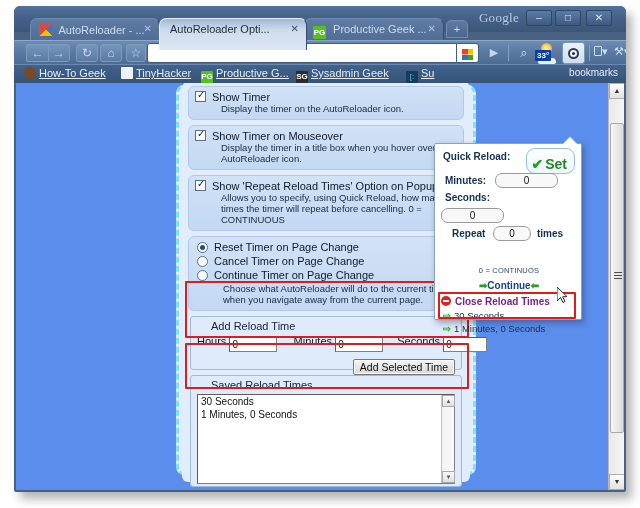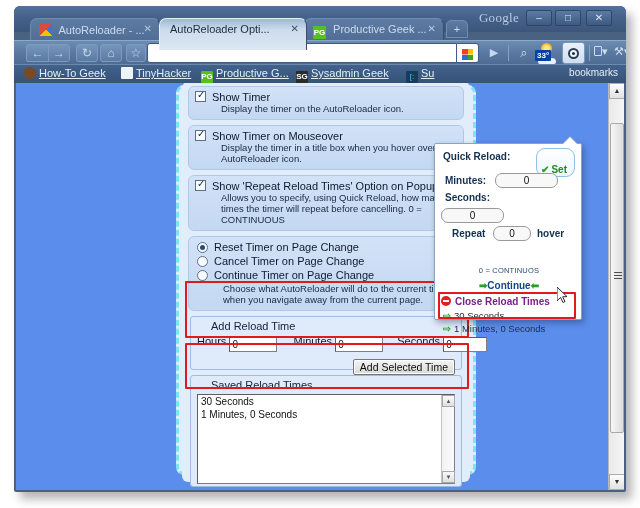--- a/index.html
+++ b/index.html
@@ -331,21 +331,21 @@
     width: 0; height: 0;
     border-left: 7px solid transparent; border-right: 7px solid transparent;
     border-bottom: 7px solid #ffffff;
     filter: drop-shadow(0 -1px 0 #8aa4c0);
   }
   #pop-title { position: absolute; left: 8px; top: 7px; font-size: 10px; font-weight: bold; color: #14304f; }
   #pop-set {
     position: absolute; right: 6px; top: 4px;
     background: linear-gradient(to bottom,#ffffff,#eef6ff);
     border: 1px solid #8fc0e8; border-radius: 9px;
-    padding: 15px 7px 1px 4px; font-size: 10px; font-weight: bold; color: #1f8a1f;
+    padding: 7px 7px 1px 4px; font-size: 14px; font-weight: bold; color: #1f8a1f;
   }
   #pop-set .chk { color: #24a024; margin-right: 2px; }
   .pop-lbl { position: absolute; font-size: 10px; font-weight: bold; color: #14304f; }
   .pop-inp {
     position: absolute; background: #f8f8f8;
     border: 1px solid #9a9a9a; border-radius: 7px;
     height: 15px; font-size: 10px; color: #111;
     text-align: center; line-height: 14px;
   }
   #pop-continuous {
@@ -552,21 +552,21 @@
         </div>
 
         <div class="pop-lbl" style="left:10px; top:31px">Minutes:</div>
         <div class="pop-inp" style="left:60px; top:29px; width:63px">0</div>
 
         <div class="pop-lbl" style="left:10px; top:48px">Seconds:</div>
         <div class="pop-inp" style="left:6px; top:64px; width:63px">0</div>
 
         <div class="pop-lbl" style="left:17px; top:84px">Repeat</div>
         <div class="pop-inp" style="left:58px; top:82px; width:38px">0</div>
-        <div class="pop-lbl" style="left:102px; top:84px">hover</div>
+        <div class="pop-lbl" style="left:102px; top:84px">times</div>
 
         <div id="pop-continuous">0 = CONTINUOS</div>
 
         <div id="pop-options">
           <span class="ar">➡</span><span>Continue</span><span class="ar">⬅</span>
         </div>
 
         <div id="pop-close-row">
           <div>
             <span class="minus"></span><span>Close Reload Times</span>

